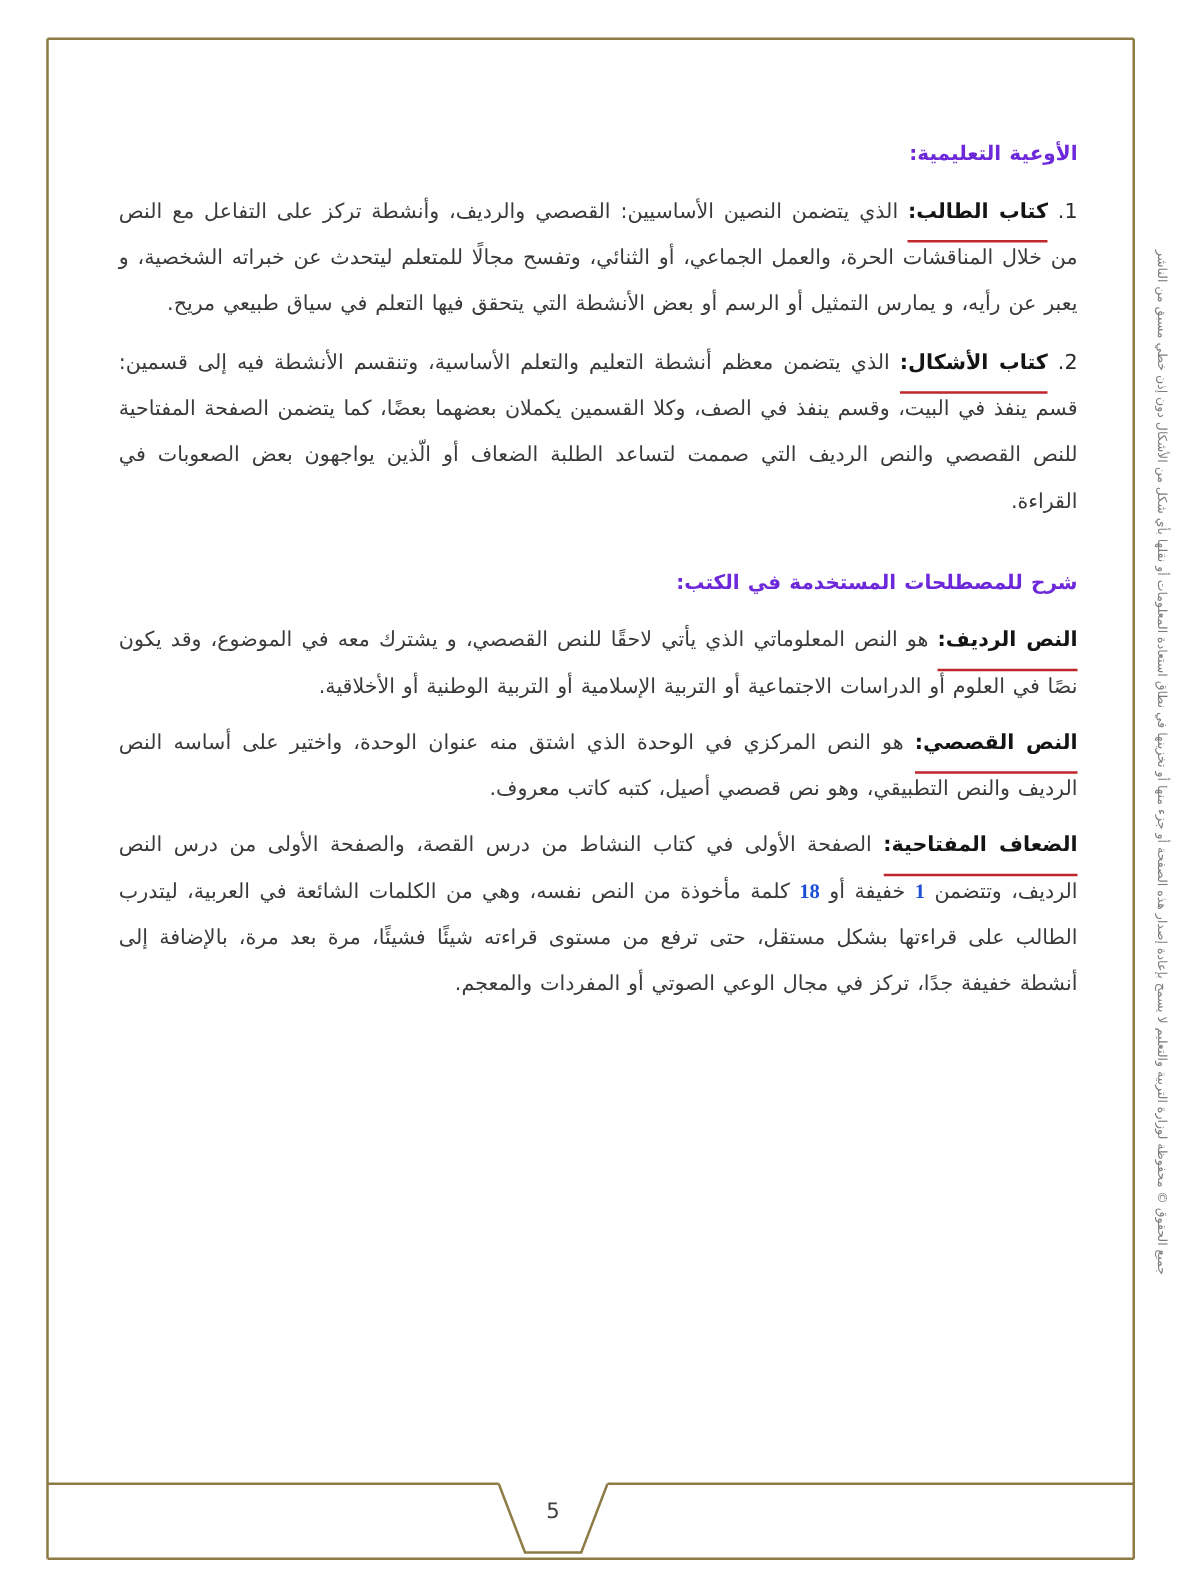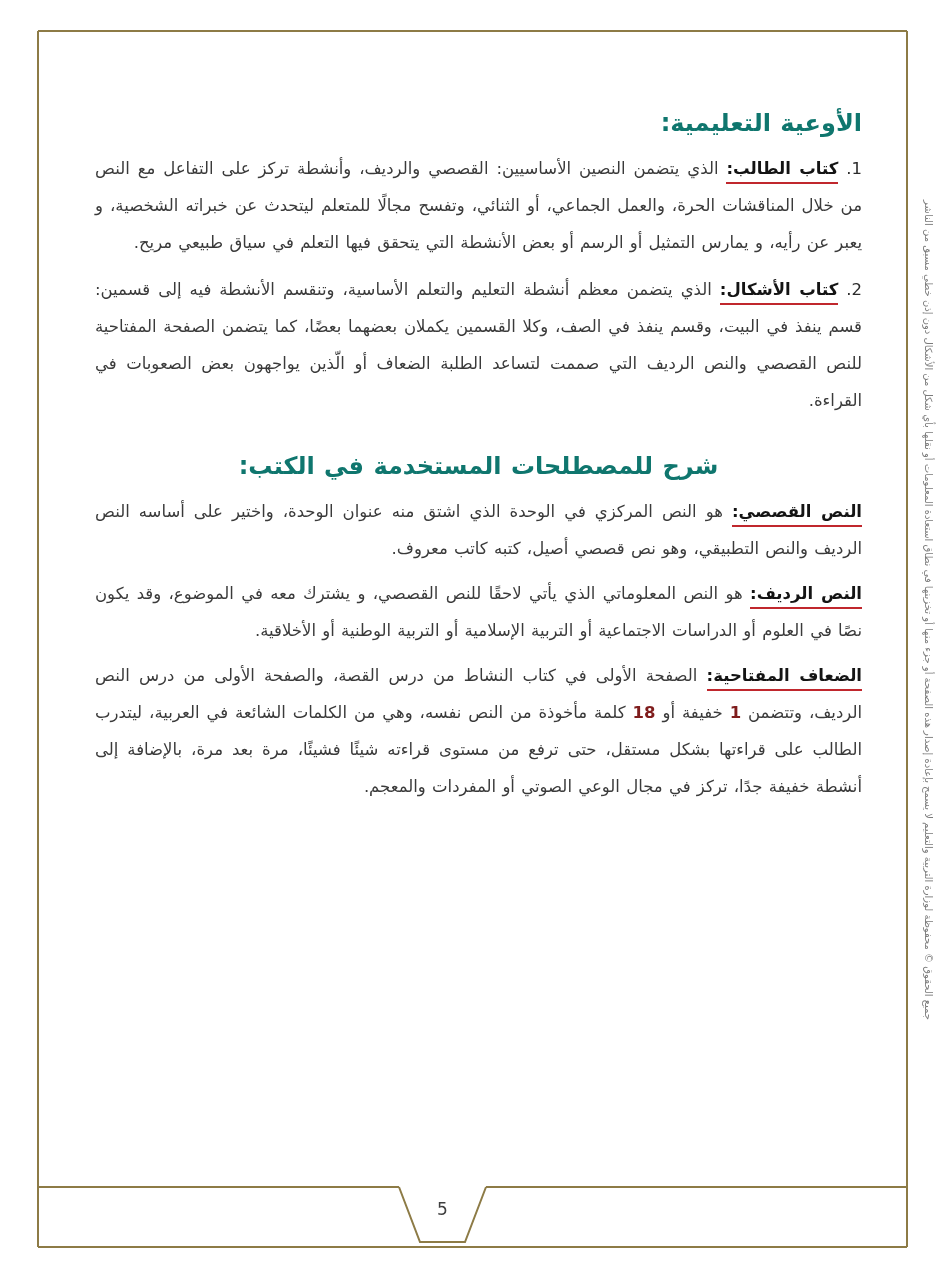--- a/index.html
+++ b/index.html
@@ -16,39 +16,39 @@
     position:absolute;
     top:106px; left:95px; width:767px;
     direction:rtl;
     text-align:justify;
     color:#3a3a3a;
     font-size:16.5px;
     line-height:37px;
     word-spacing:1px;
   }
   .heading {
-    font-size:24px;
+    font-size:16px;
     font-weight:700;
-    color:#0f766e;
+    color:#6d28d9;
     text-align:right;
     line-height:34px;
     margin:0 0 10px 0;
   }
-  .heading.gap-top { margin-top:30px;text-align:center; }
+  .heading.gap-top { margin-top:30px; }
   .para { margin:0 0 8px 0; }
   .intro { margin:0 0 6px 0; }
   .item { margin:0 0 10px 0; }
   .num { color:#2b2b2b; }
   .term {
     font-weight:700;
     color:#141414;
     border-bottom:2px solid #c0272d;
-    padding-bottom:4px;
+    padding-bottom:14px;
   }
-  .bnum { font-weight:700; color:#7f1d1d; }
+  .bnum { font-weight:700; color:#1d4ed8;font-family:Liberation Serif, serif; }
 
   .pagenum {
     position:absolute;
     left:399px; top:1199px; width:87px;
     text-align:center;
     font-size:17px;
     color:#3f3f3f;
   }
   .sidenote {
     position:absolute;
@@ -95,27 +95,27 @@
 
   <p class="item">
     <span class="num">2.</span>
     <span class="term">كتاب الأشكال:</span>
     <span class="txt">الذي يتضمن معظم أنشطة التعليم والتعلم الأساسية، وتنقسم الأنشطة فيه إلى قسمين: قسم ينفذ في البيت، وقسم ينفذ في الصف، وكلا القسمين يكملان بعضهما بعضًا، كما يتضمن الصفحة المفتاحية للنص القصصي والنص الرديف التي صممت لتساعد الطلبة الضعاف أو الّذين يواجهون بعض الصعوبات في القراءة.</span>
   </p>
 
   <h2 class="heading gap-top">شرح للمصطلحات المستخدمة في الكتب:</h2>
 
   <p class="para">
-    <span class="term">النص القصصي:</span>
-    <span class="txt">هو النص المركزي في الوحدة الذي اشتق منه عنوان الوحدة، واختير على أساسه النص الرديف والنص التطبيقي، وهو نص قصصي أصيل، كتبه كاتب معروف.</span>
+    <span class="term">النص الرديف:</span>
+    <span class="txt">هو النص المعلوماتي الذي يأتي لاحقًا للنص القصصي، و يشترك معه في الموضوع، وقد يكون نصًا في العلوم أو الدراسات الاجتماعية أو التربية الإسلامية أو التربية الوطنية أو الأخلاقية.</span>
   </p>
 
   <p class="para">
-    <span class="term">النص الرديف:</span>
-    <span class="txt">هو النص المعلوماتي الذي يأتي لاحقًا للنص القصصي، و يشترك معه في الموضوع، وقد يكون نصًا في العلوم أو الدراسات الاجتماعية أو التربية الإسلامية أو التربية الوطنية أو الأخلاقية.</span>
+    <span class="term">النص القصصي:</span>
+    <span class="txt">هو النص المركزي في الوحدة الذي اشتق منه عنوان الوحدة، واختير على أساسه النص الرديف والنص التطبيقي، وهو نص قصصي أصيل، كتبه كاتب معروف.</span>
   </p>
 
 
   <p class="para">
     <span class="term">الضعاف المفتاحية:</span>
     <span class="txt">الصفحة الأولى في كتاب النشاط من درس القصة، والصفحة الأولى من درس النص الرديف، وتتضمن</span>
     <span class="bnum">1</span>
     <span class="txt">خفيفة أو</span>
     <span class="bnum">18</span>
     <span class="txt">كلمة مأخوذة من النص نفسه، وهي من الكلمات الشائعة في العربية، ليتدرب الطالب على قراءتها بشكل مستقل، حتى ترفع من مستوى قراءته شيئًا فشيئًا، مرة بعد مرة، بالإضافة إلى أنشطة خفيفة جدًا، تركز في مجال الوعي الصوتي أو المفردات والمعجم.</span>

